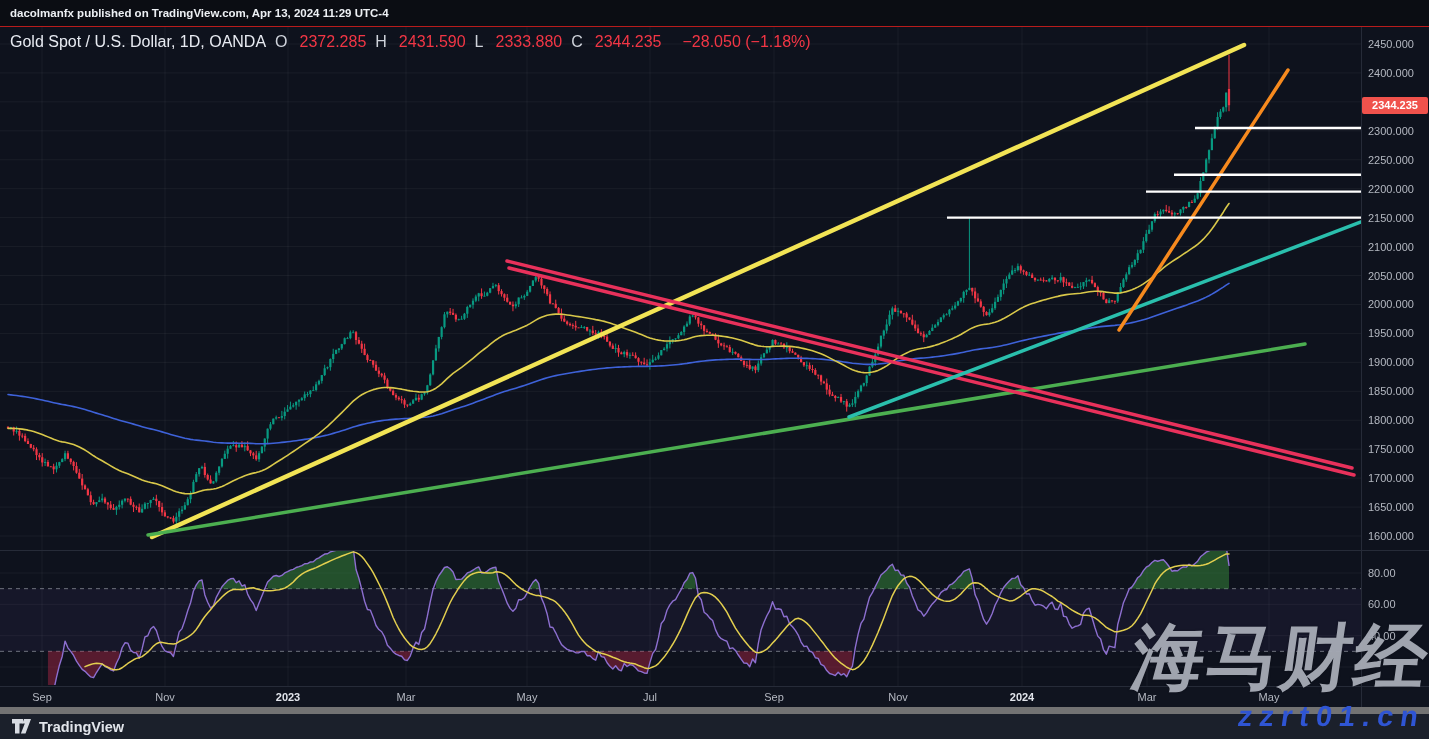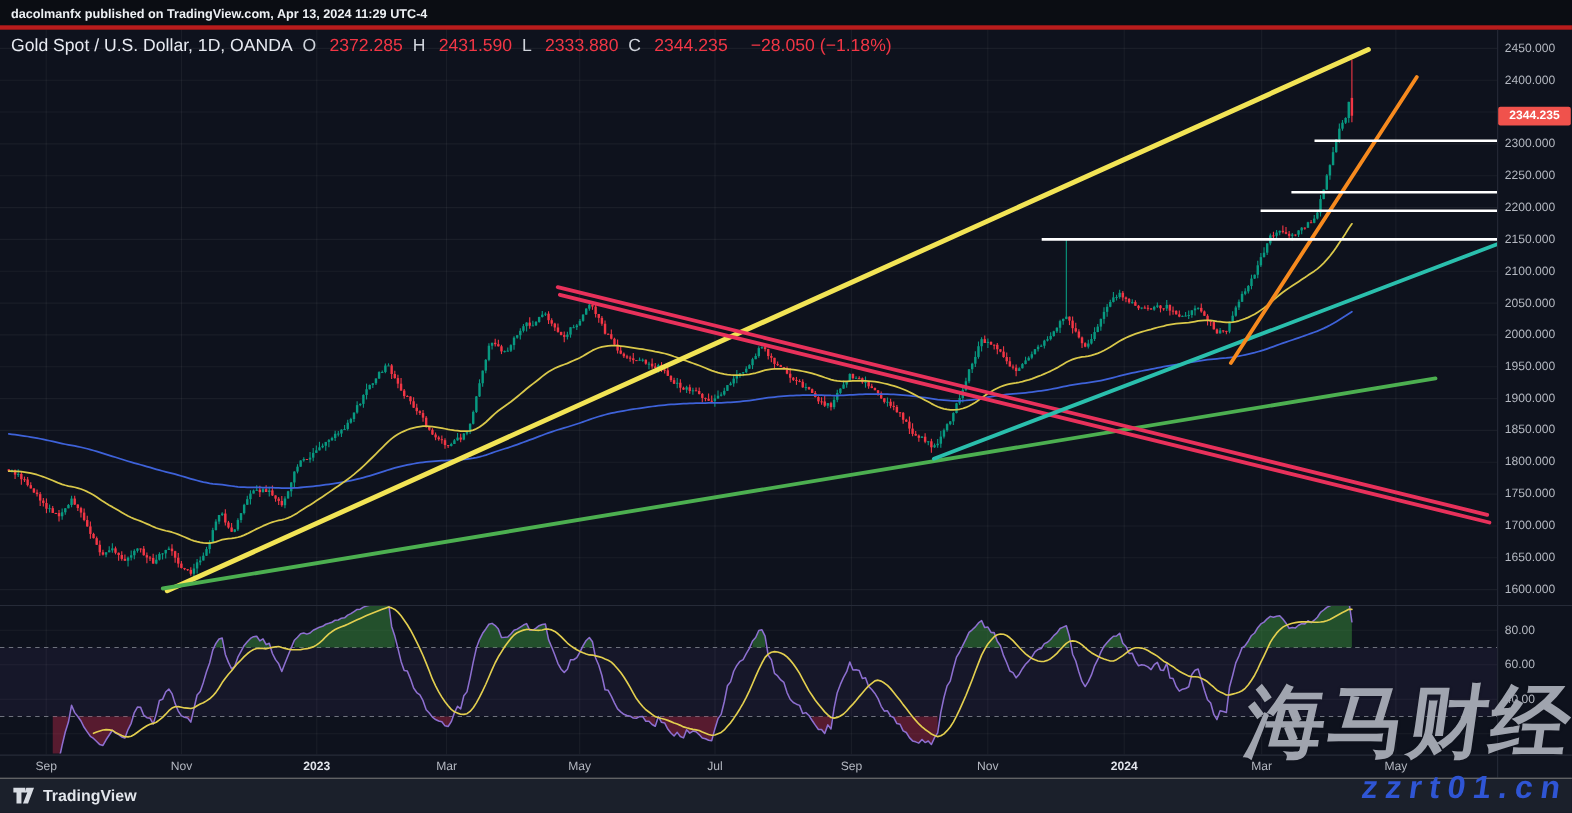--- a/index.html
+++ b/index.html
@@ -1,34 +1,34 @@
 <!DOCTYPE html>
 <html><head>
 <meta charset="utf-8">
 <style>
   html,body{margin:0;padding:0;background:#23262f;}
   .stage{position:relative;width:1429px;height:739px;overflow:hidden;background:#0e121d;
          font-family:"Liberation Sans",sans-serif;}
   .hdr{position:absolute;left:0;top:0;width:100%;height:27px;background:#0b0d13;
-       border-bottom:4px solid #b91c1c;box-sizing:border-box;color:#edf0f4;
+       border-bottom:1px solid #b91c1c;box-sizing:border-box;color:#edf0f4;
        font-size:11.5px;font-weight:700;line-height:26px;padding-left:10px;}
   #chart-svg{position:absolute;left:0;top:0;}
   .legend{position:absolute;left:10px;top:33px;font-size:16px;display:flex;gap:9px;
           align-items:baseline;color:#d3d7e0;white-space:nowrap;}
   .legend .ttl{color:#e8ebf2;}
   .legend .lt{color:#cfd3db;}
   .legend .val{color:#f23645;padding-left:12px;}
   .axis-label{position:absolute;left:1368px;color:#b4b8c1;font-size:11px;line-height:14px;}
   .time-label{position:absolute;top:690px;transform:translateX(-50%);color:#b4b8c1;
               font-size:11px;line-height:14px;}
   .time-label.major{color:#e2e5ec;font-weight:700;}
   .badge{position:absolute;left:1362px;width:66px;height:17px;background:#f0524c;color:#fff;
          font-size:11px;font-weight:700;text-align:center;line-height:17px;border-radius:2px;}
   .footer{position:absolute;left:0;top:707px;width:100%;height:32px;background:#1b202b;
-          border-top:1px solid #737373;box-sizing:border-box;display:flex;align-items:center;
+          border-top:7px solid #737373;box-sizing:border-box;display:flex;align-items:center;
           gap:7px;padding-left:12px;}
   .footer .brand{color:#e2e5eb;font-size:14.5px;font-weight:600;}
   .wm1{position:absolute;right:0px;top:620px;font-size:72px;font-weight:800;line-height:1.05;
        color:rgba(171,175,186,0.93);transform:skewX(-8deg);letter-spacing:2px;white-space:nowrap;
        text-shadow:0 0 2px rgba(15,17,24,0.55);}
   .wm2{position:absolute;right:4px;top:701px;font-size:29px;font-weight:800;line-height:1.1;
        color:#2f55d4;transform:skewX(-8deg);letter-spacing:7px;white-space:nowrap;}
 </style>
 </head>
 <body>

